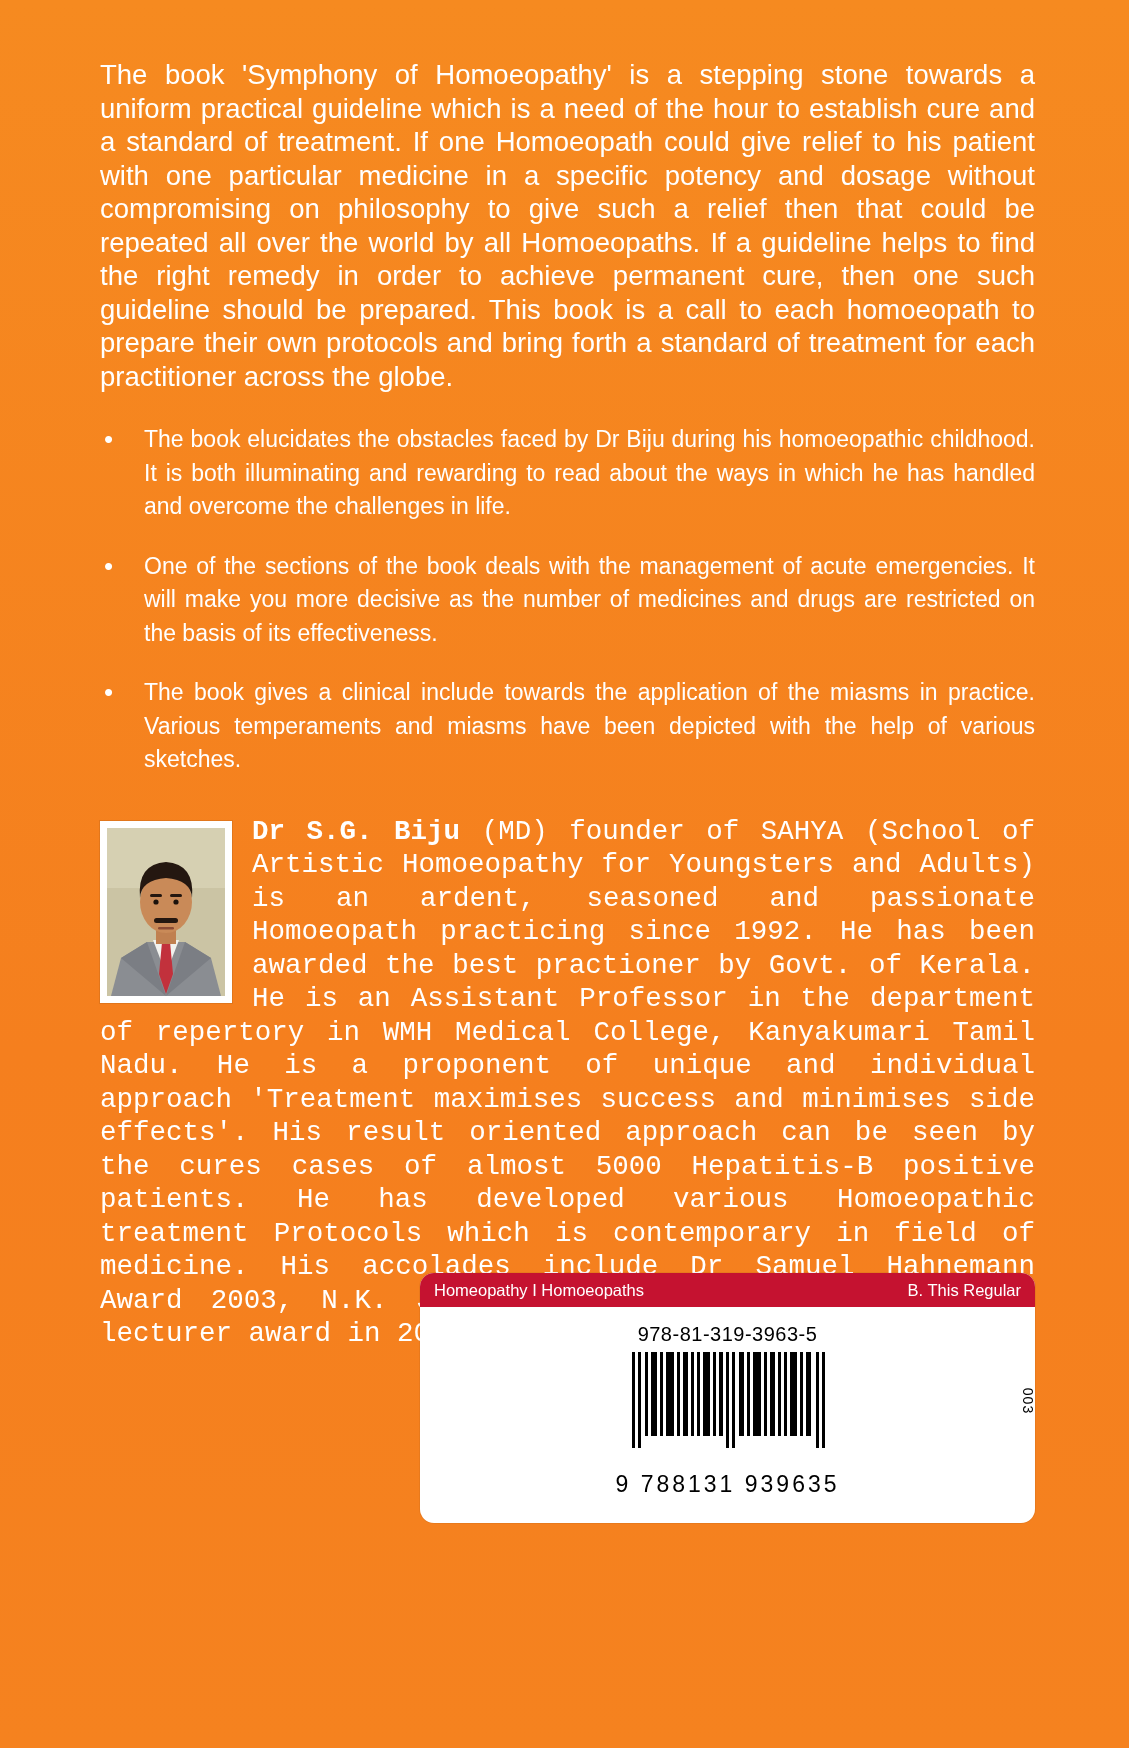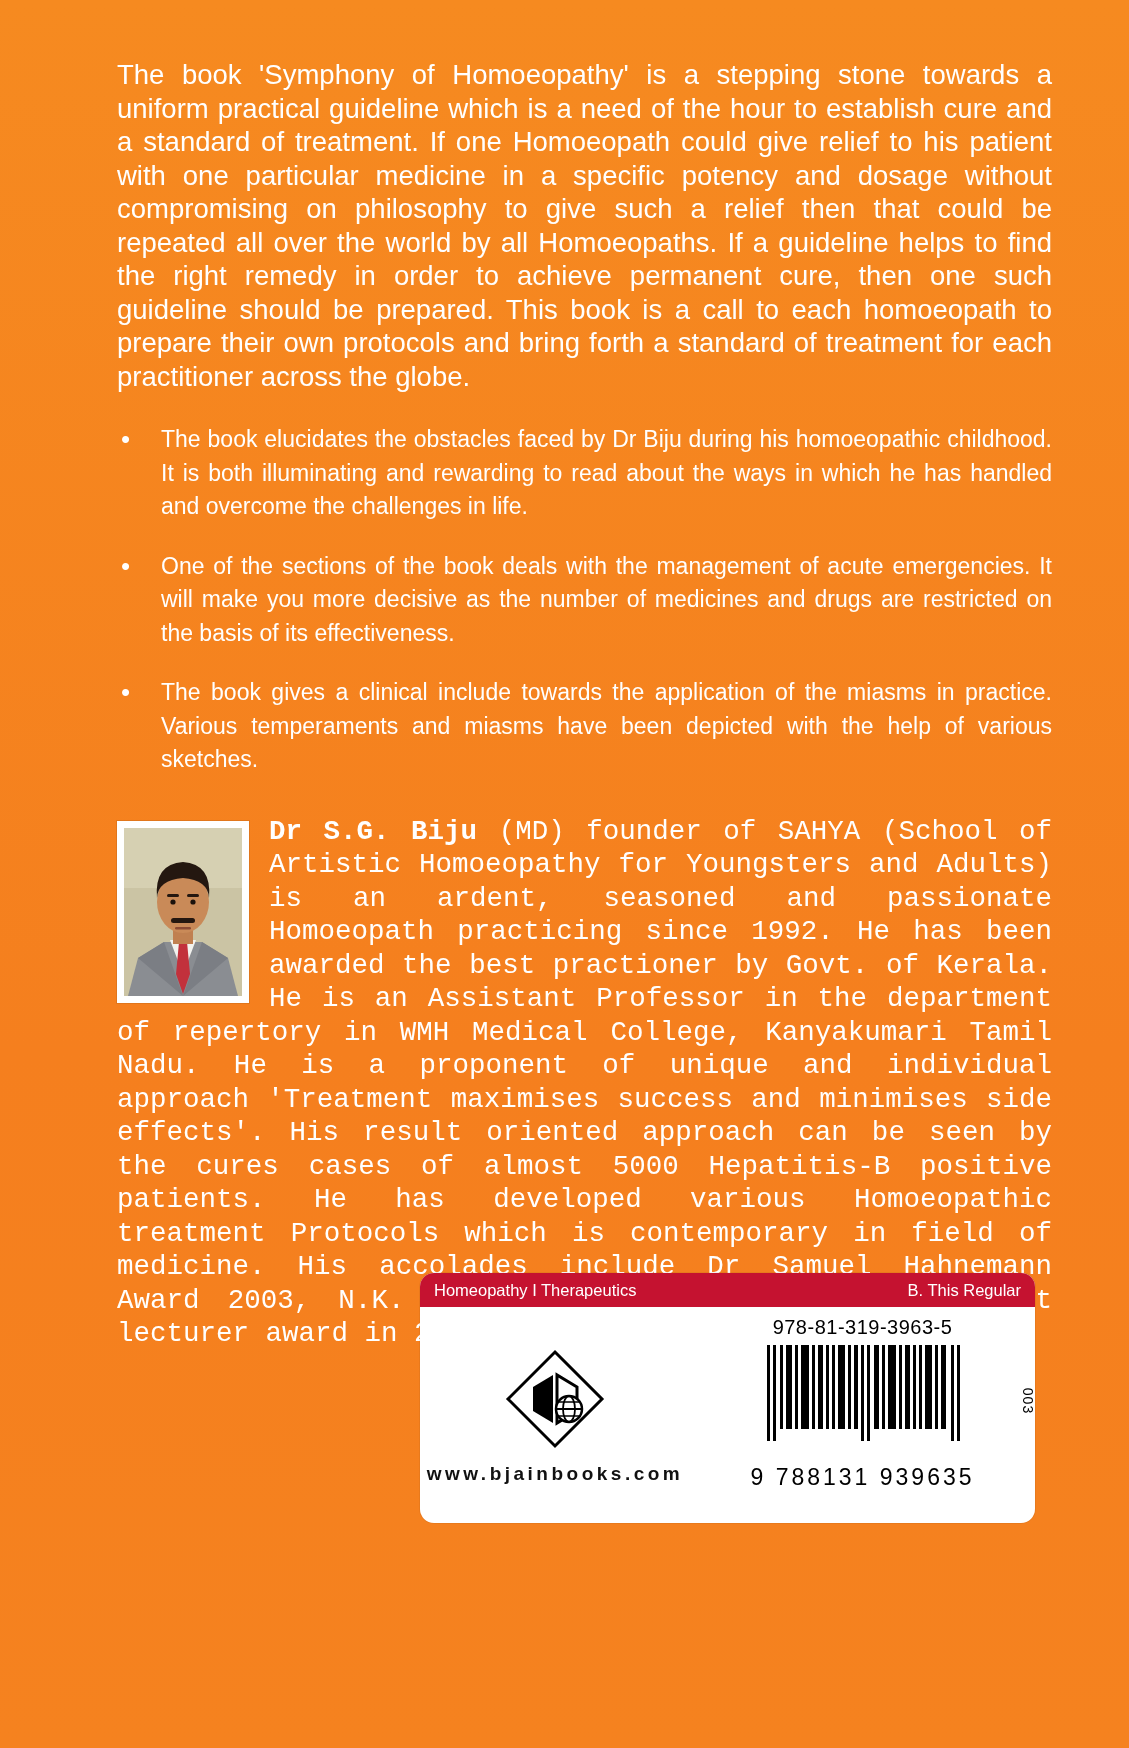--- a/index.html
+++ b/index.html
@@ -16,21 +16,20 @@
     height: 1748px;
     background: linear-gradient(180deg, #f68a20 0%, #f57f1e 60%, #f5821f 100%);
     overflow: hidden;
   }
   .content {
     position: absolute;
     top: 58px;
     left: 100px;
     width: 935px;
     color: #ffffff;
-    margin-left: 17px;
   }
   .intro {
     margin: 0 0 30px 0;
     font-size: 27.5px;
     line-height: 33.5px;
     text-align: justify;
   }
   .bullet-row {
     display: flex;
     margin: 0 0 26px 0;
@@ -109,21 +108,21 @@
     font-size: 19px;
     font-weight: bold;
     letter-spacing: 3.5px;
     white-space: nowrap;
   }
   .barcode-col {
     flex: 1;
     display: flex;
     flex-direction: column;
     align-items: center;
-    padding-top: 9px;
+    padding-top: 16px;
     color: #000000;
   }
   .isbn {
     font-size: 20px;
     margin-bottom: 6px;
     letter-spacing: 0.5px;
   }
   .barcode-digits {
     font-size: 23px;
     letter-spacing: 3px;
@@ -197,39 +196,24 @@
       </div>
       <p class="bio">
         <span class="author-name">Dr S.G. Biju</span><span> (MD) founder of SAHYA (School of Artistic Homoeopathy for Youngsters and Adults) is an ardent, seasoned and passionate Homoeopath practicing since 1992. He has been awarded the best practioner by Govt. of Kerala. He is an Assistant Professor in the department of repertory in WMH Medical College, Kanyakumari Tamil Nadu. He is a proponent of unique and individual approach 'Treatment maximises success and minimises side effects'. His result oriented approach can be seen by the cures cases of almost 5000 Hepatitis-B positive patients. He has developed various Homoeopathic treatment Protocols which is contemporary in field of medicine. His accolades include Dr Samuel Hahnemann Award 2003, N.K. Jayaram Award 2007, and Best guest lecturer award in 2008.</span>
       </p>
     </div>
 
   </div>
 
   <div class="footer-card">
     <div class="footer-bar">
-      <span>Homeopathy  I  Therapeutics</span>
+      <span>Homeopathy  I  Homoeopaths</span>
       <span>B. This Regular</span>
     </div>
     <div class="footer-body">
-      <div class="logo-col">
-        <svg width="100" height="100" viewBox="0 0 100 100" xmlns="http://www.w3.org/2000/svg">
-          <polygon points="50,3 97,50 50,97 3,50" fill="#ffffff" stroke="#000000" stroke-width="3"></polygon>
-
-          <polygon points="28,38 48,26 48,74 28,62" fill="#000000"></polygon>
-          <polygon points="72,38 52,26 52,74 72,62" fill="#ffffff" stroke="#000000" stroke-width="3"></polygon>
-
-          <circle cx="64" cy="60" r="13" fill="#ffffff" stroke="#000000" stroke-width="2.5"></circle>
-          <ellipse cx="64" cy="60" rx="6" ry="13" fill="none" stroke="#000000" stroke-width="1.8"></ellipse>
-          <line x1="51" y1="60" x2="77" y2="60" stroke="#000000" stroke-width="1.8"></line>
-          <line x1="53" y1="53" x2="75" y2="53" stroke="#000000" stroke-width="1.5"></line>
-          <line x1="53" y1="67" x2="75" y2="67" stroke="#000000" stroke-width="1.5"></line>
-        </svg>
-        <div class="website">www.bjainbooks.com</div>
-      </div>
       <div class="barcode-col">
         <div class="isbn">978-81-319-3963-5</div>
         <svg width="200" height="100" viewBox="0 0 200 100" xmlns="http://www.w3.org/2000/svg">
 
           <rect x="4" y="0" width="3" height="96" fill="#000"></rect>
           <rect x="10" y="0" width="3" height="96" fill="#000"></rect>
           <rect x="98" y="0" width="3" height="96" fill="#000"></rect>
           <rect x="104" y="0" width="3" height="96" fill="#000"></rect>
           <rect x="188" y="0" width="3" height="96" fill="#000"></rect>
           <rect x="194" y="0" width="3" height="96" fill="#000"></rect>

